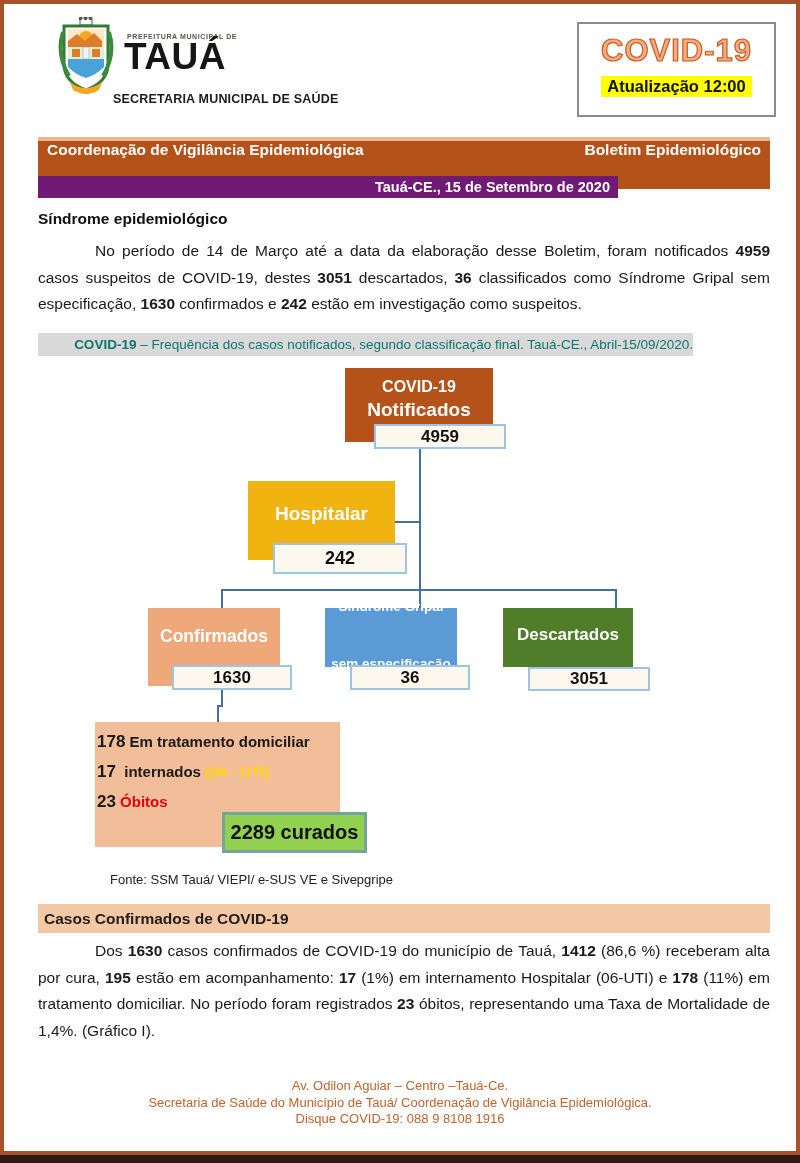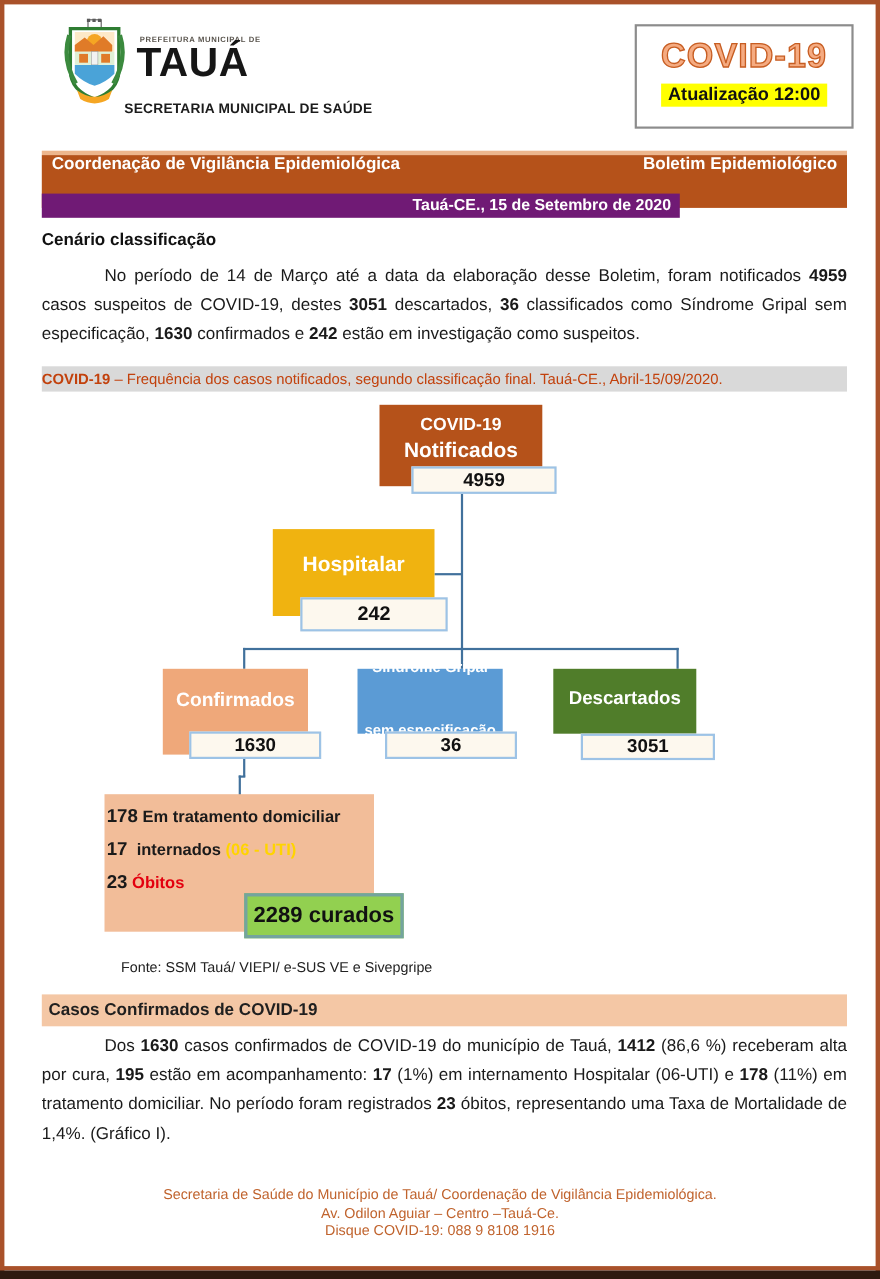--- a/index.html
+++ b/index.html
@@ -25,21 +25,21 @@
   .covid-update { display:inline-block; margin-top:7px; background:#ffff00; color:#111; font-size:16.5px; font-weight:bold; padding:1px 6px; }
 
   
   .bar-strip { left:38px; top:137px; width:732px; height:4px; background:#edb68d; }
   .bar1 { left:38px; top:141px; width:732px; height:48px; background:#b5521a; color:#fff; font-weight:bold; font-size:15.5px; display:flex; justify-content:space-between; align-items:flex-start; padding:0 9px; }
   .bar2 { left:38px; top:176px; width:580px; height:22px; background:#701a75; color:#fff; font-weight:bold; font-size:14.5px; text-align:right; line-height:22px; padding-right:8px; }
 
   .h1 { left:38px; top:210px; font-size:15.5px; font-weight:bold; color:#111; }
   .para { left:38px; width:732px; font-size:15.5px; color:#1a1a1a; line-height:26.5px; text-align:justify; text-indent:57px; }
   .para1 { top:238px; }
-  .caption-bar { left:38px; top:333px; width:732px; height:23px; background:#d9d9d9; text-align:left; font-size:13.5px; line-height:23px; color:#c2410c; }
+  .caption-bar { left:38px; top:333px; width:655px; height:23px; background:#d9d9d9; text-align:right; font-size:13.5px; line-height:23px; color:#0f766e; }
 
   
   .line { background:#41719c; }
   .node { color:#fff; font-weight:bold; text-align:center; display:flex; flex-direction:column; justify-content:center; }
   .val { background:#fdf8ee; border:2px solid #9dc3e6; display:flex; align-items:center; justify-content:center; font-weight:bold; color:#111; font-size:17px; }
 
   .nb-notif { left:345px; top:368px; width:148px; height:74px; background:#b5521a; padding-bottom:12px; }
   .nb-notif .l1 { font-size:16px; }
   .nb-notif .l2 { font-size:19px; margin-top:3px; }
   .v-notif { left:374px; top:424px; width:132px; height:25px; }
@@ -106,21 +106,21 @@
     <div><span class="covid-update">Atualização 12:00</span></div>
   </div>
 
   <div class="abs bar-strip"></div>
   <div class="abs bar1">
     <span>Coordenação de Vigilância Epidemiológica</span>
     <span>Boletim Epidemiológico</span>
   </div>
   <div class="abs bar2">Tauá-CE., 15 de Setembro de 2020</div>
 
-  <div class="abs h1">Cenário classificação</div>
+  <div class="abs h1">Síndrome epidemiológico</div>
   <div class="abs para para1"><span>No período de 14 de Março até a data da elaboração desse Boletim, foram notificados </span><span style="font-weight: 700;">4959</span><span> casos suspeitos de COVID-19, destes </span><span style="font-weight: 700;">3051</span><span> descartados, </span><span style="font-weight: 700;">36</span><span> classificados como Síndrome Gripal sem especificação, </span><span style="font-weight: 700;">1630</span><span> confirmados e </span><span style="font-weight: 700;">242</span><span> estão em investigação como suspeitos.</span></div>
   <div class="abs caption-bar"><span style="font-weight: 700;">COVID-19</span><span> – Frequência dos casos notificados, segundo classificação final. Tauá-CE., Abril-15/09/2020.</span></div>
 
   <div class="abs line" style="left:419px; top:448px; width:2px; height:142px;"></div>
   <div class="abs line" style="left:395px; top:521px; width:25px; height:2px;"></div>
   <div class="abs line" style="left:221px; top:589px; width:396px; height:2px;"></div>
   <div class="abs line" style="left:221px; top:589px; width:2px; height:19px;"></div>
   <div class="abs line" style="left:419px; top:589px; width:2px; height:19px;"></div>
   <div class="abs line" style="left:615px; top:589px; width:2px; height:19px;"></div>
   <div class="abs line" style="left:221px; top:690px; width:2px; height:16px;"></div>
@@ -154,18 +154,18 @@
     <div class="detail-line"><span style="font-weight: 700; font-size: 17px;">23</span><span style="font-weight: 700;"> </span><span style="font-weight: 700; color: rgb(227, 0, 15);">Óbitos</span></div>
   </div>
   <div class="abs curados-box">2289 curados</div>
 
   <div class="abs fonte">Fonte: SSM Tauá/ VIEPI/ e-SUS VE e Sivepgripe</div>
 
   <div class="abs casos-bar">Casos Confirmados de COVID-19</div>
   <div class="abs para para2"><span>Dos </span><span style="font-weight: 700;">1630</span><span> casos confirmados de COVID-19 do município de Tauá, </span><span style="font-weight: 700;">1412</span><span> (86,6 %) receberam alta por cura, </span><span style="font-weight: 700;">195</span><span> estão em acompanhamento: </span><span style="font-weight: 700;">17</span><span> (1%) em internamento Hospitalar (06-UTI) e </span><span style="font-weight: 700;">178</span><span> (11%) em tratamento domiciliar. No período foram registrados </span><span style="font-weight: 700;">23</span><span> óbitos, representando uma Taxa de Mortalidade de 1,4%.  (Gráfico I).</span></div>
 
   <div class="abs footer">
+    <div>Av. Odilon Aguiar – Centro –Tauá-Ce.</div>
     <div>Secretaria de Saúde do Município de Tauá/ Coordenação de Vigilância Epidemiológica.</div>
-    <div>Av. Odilon Aguiar – Centro –Tauá-Ce.</div>
     <div>Disque COVID-19: 088 9 8108 1916</div>
   </div>
 
 </div>
 
 </body></html>

